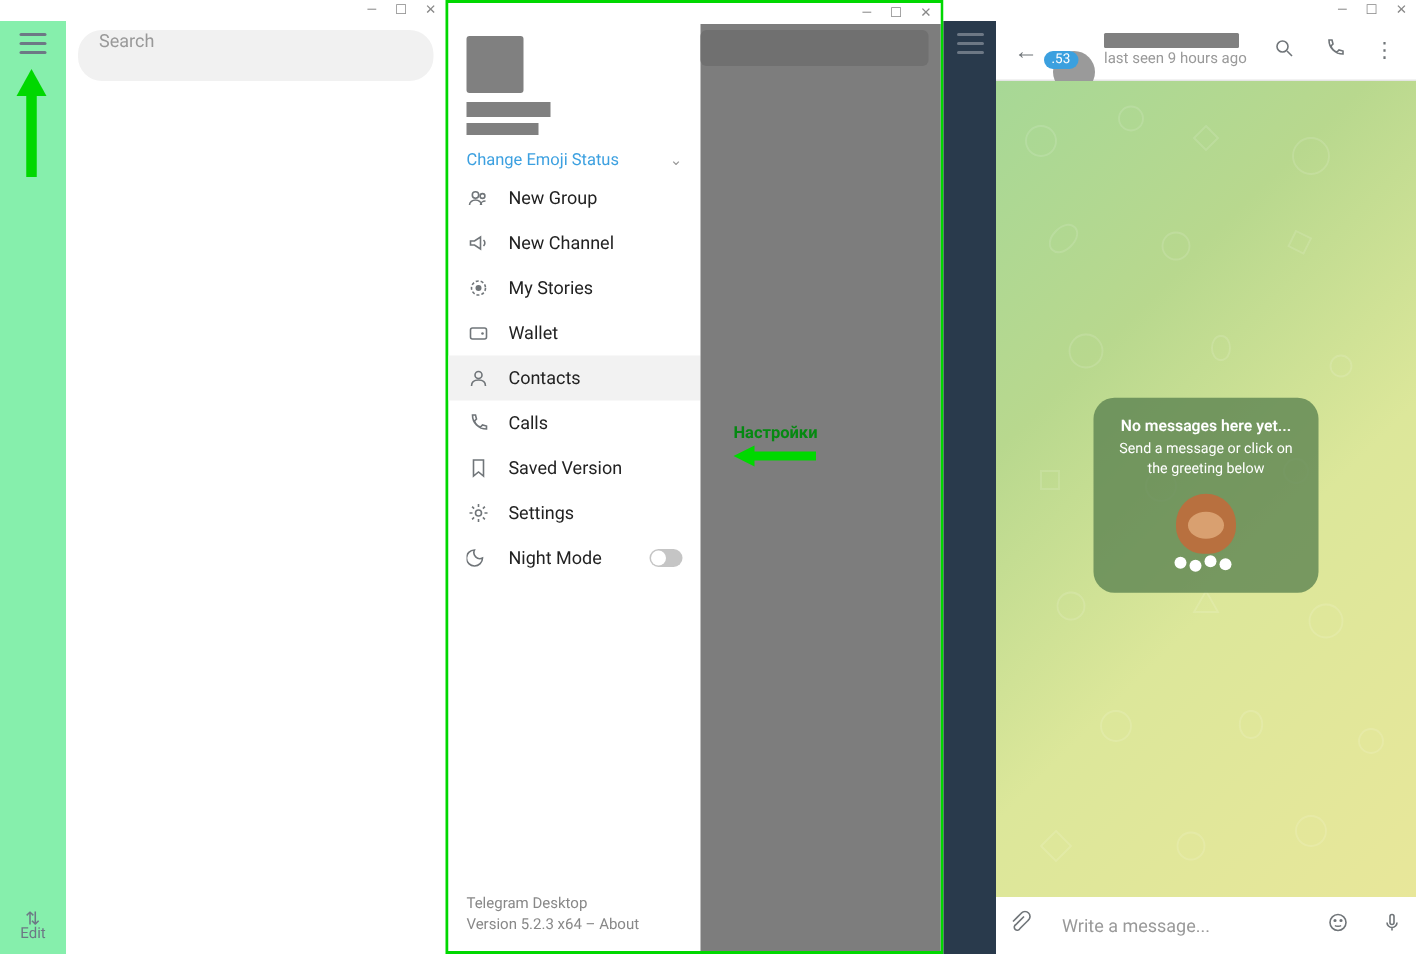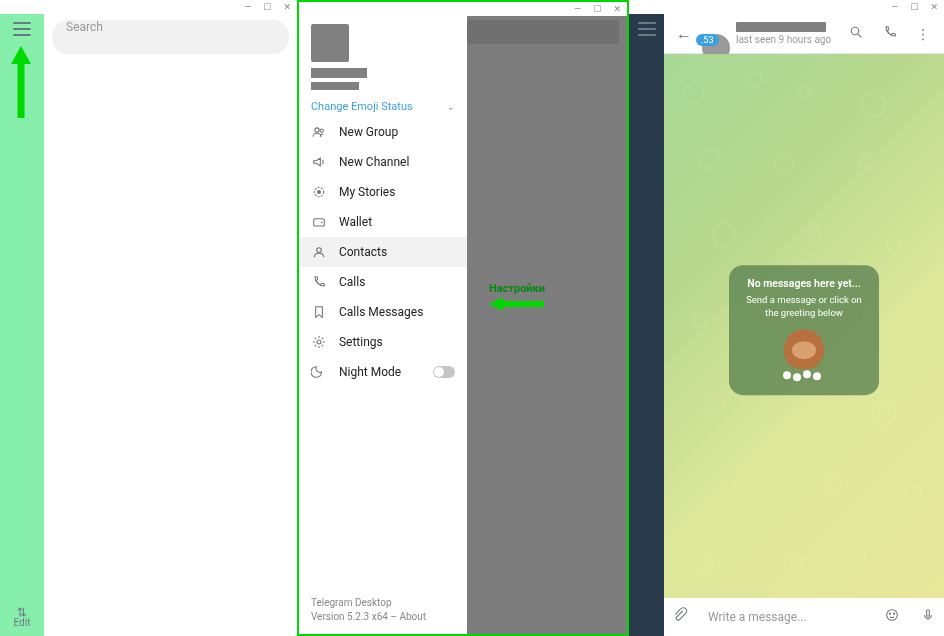--- a/index.html
+++ b/index.html
@@ -190,21 +190,21 @@
             </svg>
           </span>
         <span>Calls</span>
       </div>
       <div class="menu-item">
         <span class="menu-icon">
             <svg class="icon-svg" viewBox="0 0 24 24">
               <path d="M7 4h10v16l-5-4-5 4V4z"></path>
             </svg>
           </span>
-        <span>Calls Messages</span>
+        <span>Saved Version</span>
       </div>
       <div class="menu-item">
         <span class="menu-icon">
             <svg class="icon-svg" viewBox="0 0 24 24">
               <circle cx="12" cy="12" r="3"></circle>
               <path d="M12 3v3M12 18v3M3 12h3M18 12h3M5.6 5.6l2 2M16.4 16.4l2 2M5.6 18.4l2-2M16.4 7.6l2-2"></path>
             </svg>
           </span>
         <span>Settings</span>
       </div>

